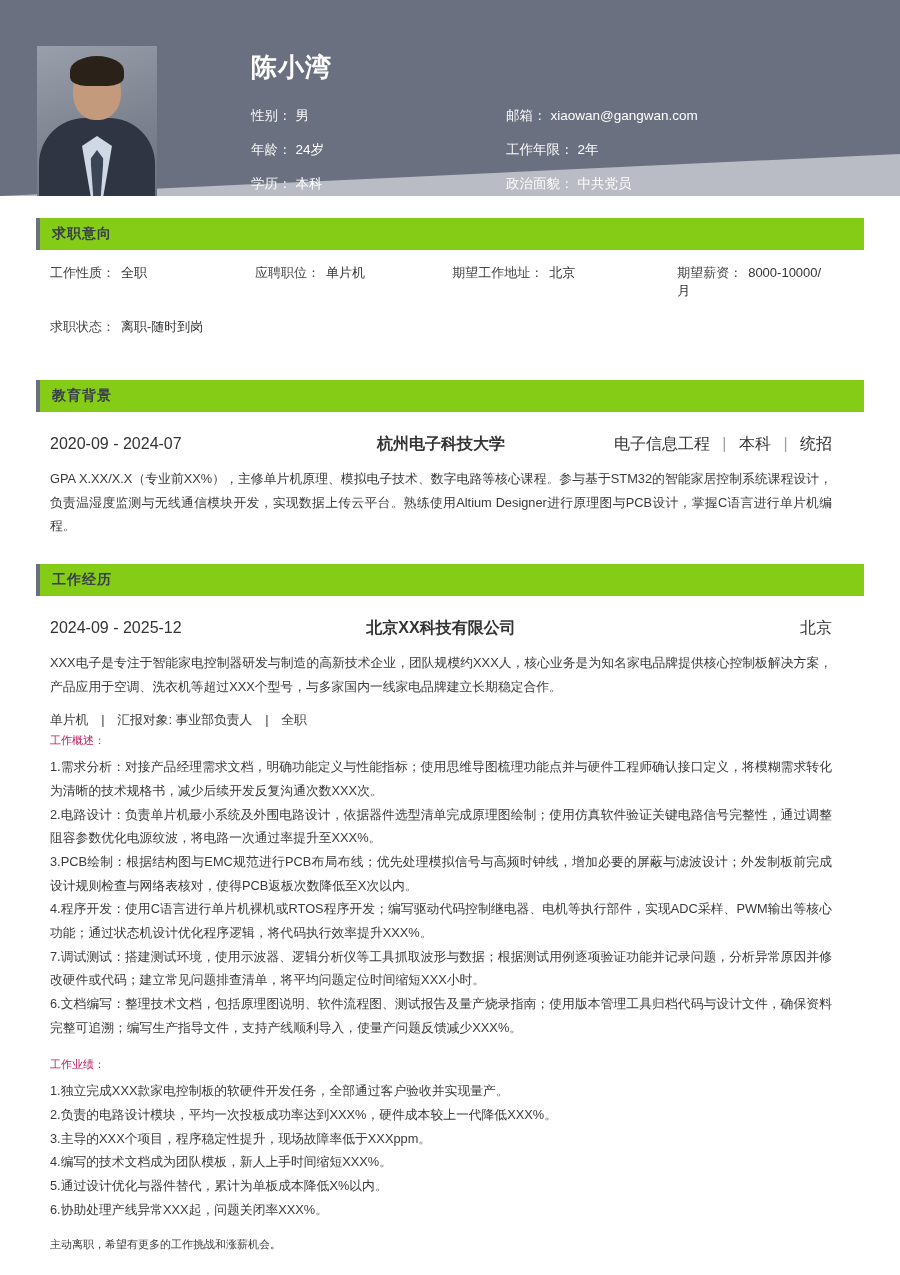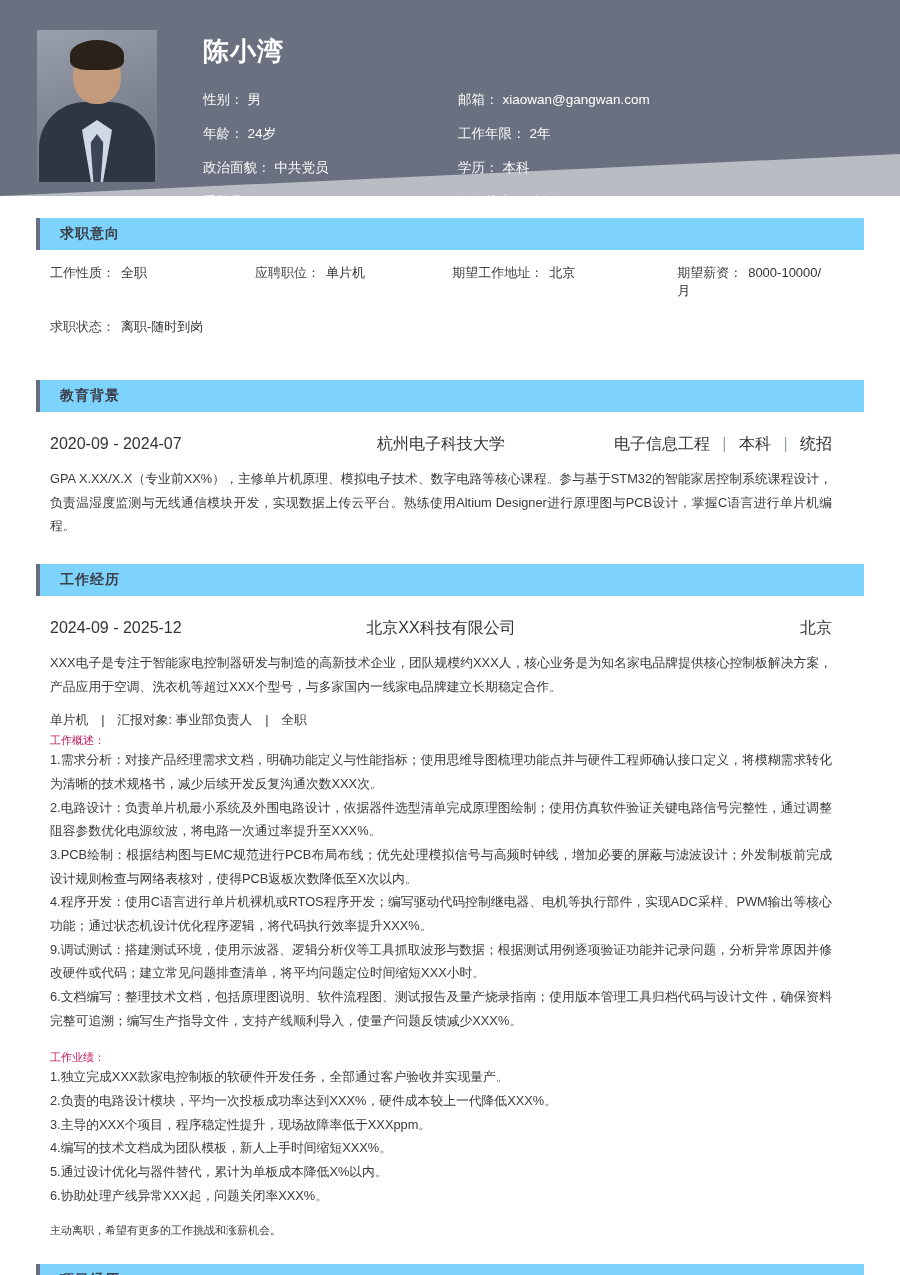--- a/index.html
+++ b/index.html
@@ -25,22 +25,23 @@
     position: absolute;
     left: 0; right: 0; bottom: 0;
     height: 42px;
     background: #b9bcc4;
     clip-path: polygon(0 100%, 100% 0, 100% 100%, 0 100%);
   }
   .header-inner {
     position: relative;
     display: flex;
     align-items: flex-start;
-    padding: 30px 50px 0 37px;
+    padding: 46px 50px 0 37px;
     z-index: 2;
+    gap: 48px;
   }
   .photo {
     width: 120px;
     height: 152px;
     background: #8e9199;
     flex: 0 0 auto;
     position: relative;
     overflow: hidden;
   }
   .photo .bg {
@@ -104,25 +105,25 @@
     font-size: 13.5px;
   }
   .info-item { white-space: nowrap; }
   .info-item .lbl { opacity: 0.95; }
   .info-item .val { margin-left: 4px; }
 
   
   .wrap { padding: 0 0 20px 0; }
   .section-bar {
     margin: 22px 36px 0 36px;
-    background: #7dd3fc;
+    background: #84cc16;
     height: 32px;
     display: flex;
     align-items: center;
-    padding-left: 24px;
+    padding-left: 16px;
     position: relative;
   }
   .section-bar::before {
     content: "";
     position: absolute;
     left: 0; top: 0; bottom: 0;
     width: 4px;
     background: #6b7080;
   }
   .section-title {
@@ -148,37 +149,37 @@
 
   
   .entry-head {
     display: flex;
     align-items: baseline;
     font-size: 16px;
     color: #333;
     margin-top: 8px;
   }
   .entry-head .date { width: 300px; }
-  .entry-head .mid { flex: 1 1 auto; text-align: center; font-weight: normal; }
+  .entry-head .mid { flex: 1 1 auto; text-align: center; font-weight: bold; }
   .entry-head .right { width: 300px; text-align: right; }
   .sep { color: #9aa0ab; margin: 0 8px; }
   .entry-desc {
     margin-top: 12px;
     line-height: 1.85;
     font-size: 12.8px;
     color: #3a3a3a;
     text-align: justify;
   }
   .meta-line {
     margin-top: 14px;
     font-size: 12.8px;
     color: #3a3a3a;
   }
   .block-title { margin-top: 4px; font-size: 11px; color: #be185d; }
-  .bullets { margin-top: 0; }
+  .bullets { margin-top: 7px; }
   .bullets div {
     line-height: 1.85;
     font-size: 12.8px;
     color: #3a3a3a;
     text-align: justify;
   }
   .gap { height: 14px; }
   .tail-note { margin-top: 16px; font-size: 11px; color: #3a3a3a; }
 </style>
 </head>
@@ -204,24 +205,24 @@
         <div class="info-item">
           <span class="lbl">邮箱：</span><span class="val">xiaowan@gangwan.com</span>
         </div>
         <div class="info-item">
           <span class="lbl">年龄：</span><span class="val">24岁</span>
         </div>
         <div class="info-item">
           <span class="lbl">工作年限：</span><span class="val">2年</span>
         </div>
         <div class="info-item">
+          <span class="lbl">学历：</span><span class="val">本科</span>
+        </div>
+        <div class="info-item">
           <span class="lbl">政治面貌：</span><span class="val">中共党员</span>
-        </div>
-        <div class="info-item">
-          <span class="lbl">学历：</span><span class="val">本科</span>
         </div>
         <div class="info-item">
           <span class="lbl">手机号：</span><span class="val">18600001654</span>
         </div>
         <div class="info-item">
           <span class="lbl">婚姻状态：</span><span class="val">未婚</span>
         </div>
       </div>
     </div>
   </div>
@@ -283,21 +284,21 @@
     </div>
     <div class="entry-desc">XXX电子是专注于智能家电控制器研发与制造的高新技术企业，团队规模约XXX人，核心业务是为知名家电品牌提供核心控制板解决方案，产品应用于空调、洗衣机等超过XXX个型号，与多家国内一线家电品牌建立长期稳定合作。</div>
     <div class="meta-line">单片机　|　汇报对象: 事业部负责人　|　全职</div>
 
     <div class="block-title">工作概述：</div>
     <div class="bullets">
       <div>1.需求分析：对接产品经理需求文档，明确功能定义与性能指标；使用思维导图梳理功能点并与硬件工程师确认接口定义，将模糊需求转化为清晰的技术规格书，减少后续开发反复沟通次数XXX次。</div>
       <div>2.电路设计：负责单片机最小系统及外围电路设计，依据器件选型清单完成原理图绘制；使用仿真软件验证关键电路信号完整性，通过调整阻容参数优化电源纹波，将电路一次通过率提升至XXX%。</div>
       <div>3.PCB绘制：根据结构图与EMC规范进行PCB布局布线；优先处理模拟信号与高频时钟线，增加必要的屏蔽与滤波设计；外发制板前完成设计规则检查与网络表核对，使得PCB返板次数降低至X次以内。</div>
       <div>4.程序开发：使用C语言进行单片机裸机或RTOS程序开发；编写驱动代码控制继电器、电机等执行部件，实现ADC采样、PWM输出等核心功能；通过状态机设计优化程序逻辑，将代码执行效率提升XXX%。</div>
-      <div>9.调试测试：搭建测试环境，使用示波器、逻辑分析仪等工具抓取波形与数据；根据测试用例逐项验证功能并记录问题，分析异常原因并修改硬件或代码；建立常见问题排查清单，将平均问题定位时间缩短XXX小时。</div>
+      <div>7.调试测试：搭建测试环境，使用示波器、逻辑分析仪等工具抓取波形与数据；根据测试用例逐项验证功能并记录问题，分析异常原因并修改硬件或代码；建立常见问题排查清单，将平均问题定位时间缩短XXX小时。</div>
       <div>6.文档编写：整理技术文档，包括原理图说明、软件流程图、测试报告及量产烧录指南；使用版本管理工具归档代码与设计文件，确保资料完整可追溯；编写生产指导文件，支持产线顺利导入，使量产问题反馈减少XXX%。</div>
     </div>
 
     <div class="gap"></div>
 
     <div class="block-title">工作业绩：</div>
     <div class="bullets">
       <div>1.独立完成XXX款家电控制板的软硬件开发任务，全部通过客户验收并实现量产。</div>
       <div>2.负责的电路设计模块，平均一次投板成功率达到XXX%，硬件成本较上一代降低XXX%。</div>
       <div>3.主导的XXX个项目，程序稳定性提升，现场故障率低于XXXppm。</div>

